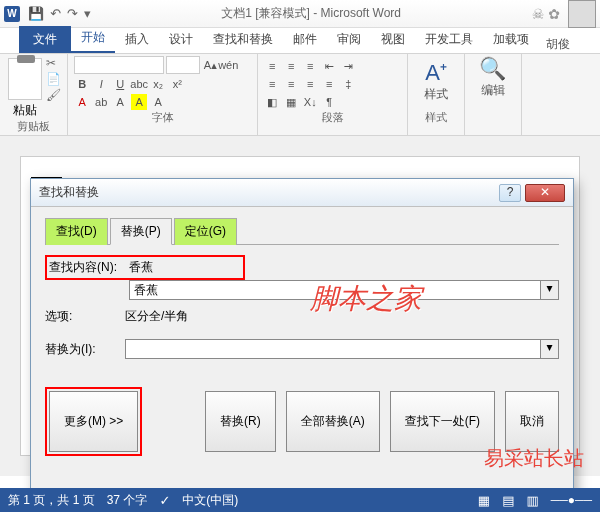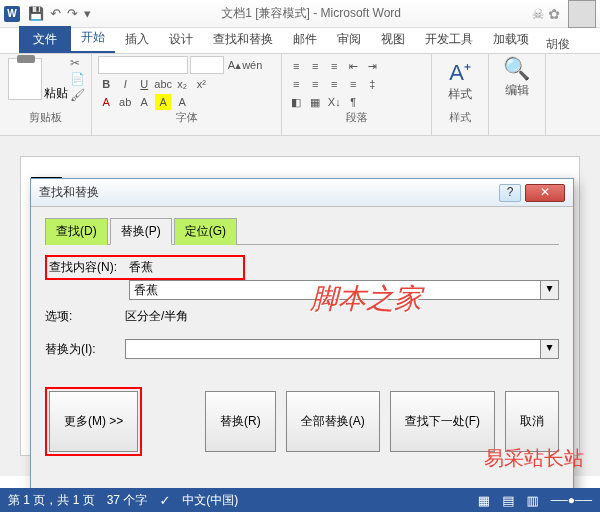--- a/index.html
+++ b/index.html
@@ -86,21 +86,21 @@
   <div class="tab">审阅</div>
   <div class="tab">视图</div>
   <div class="tab">开发工具</div>
   <div class="tab">加载项</div>
   <div class="username">胡俊</div>
 </div>
 
 <div class="ribbon">
   <div class="grp">
     <div style="display:flex">
-      <div style="display:flex;flex-direction:row;align-items:flex-end">
+      <div style="display:flex;flex-direction:column;align-items:center">
         <div class="paste-big"></div>
         <div>粘贴</div>
       </div>
       <div class="paste-row">
         <span class="mini">✂</span>
         <span class="mini">📄</span>
         <span class="mini">🖌</span>
       </div>
     </div>
     <div class="grp-label">剪贴板</div>

